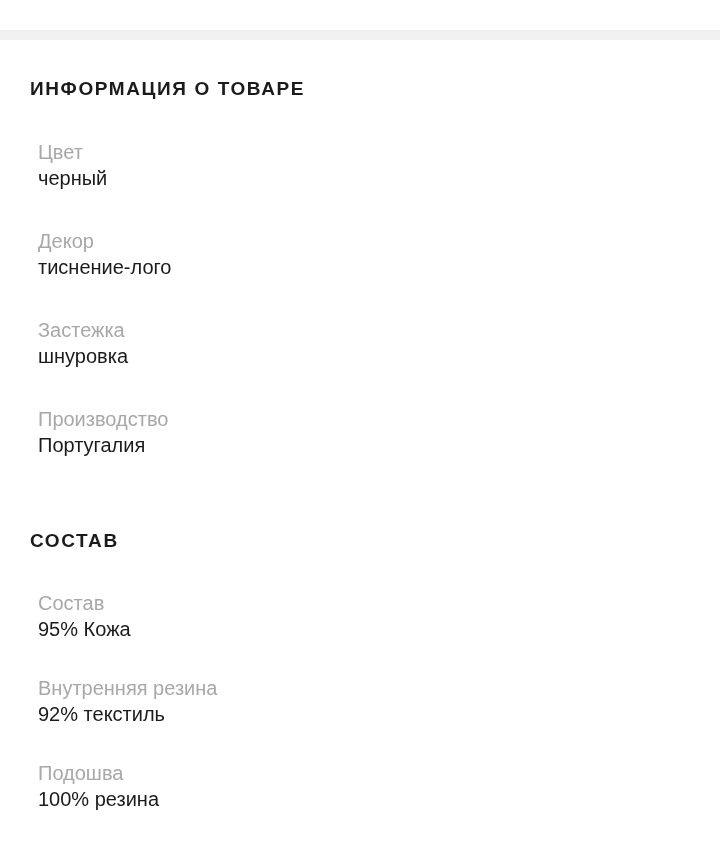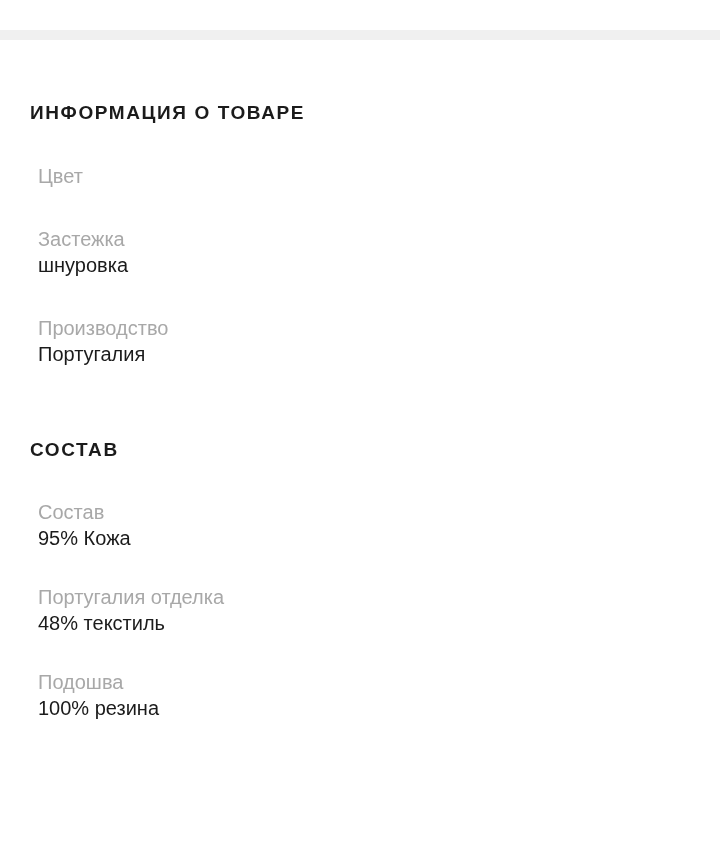--- a/index.html
+++ b/index.html
@@ -50,21 +50,21 @@
   }
   .section-title {
     font-size: 19px;
     font-weight: bold;
     letter-spacing: 1.6px;
     color: #1b1b1b;
     margin: 0;
     padding: 0;
   }
   #section-info-title {
-    padding-top: 62px;
+    padding-top: 38px;
   }
   #section-composition-title {
     padding-top: 64px;
   }
   .attr-list {
     list-style: none;
     margin: 0;
     padding: 0;
   }
   .attr-item {
@@ -100,20 +100,25 @@
   <div class="divider"></div>
 
   <div class="content">
 
     <div class="section">
       <h2 class="section-title" id="section-info-title">ИНФОРМАЦИЯ О ТОВАРЕ</h2>
 
       <ul class="attr-list" id="info-list">
         <li class="attr-item">
           <span class="attr-label">Цвет</span>
+          <span class="attr-value">черный</span>
+        </li>
+        <li class="attr-item">
+          <span class="attr-label">Декор</span>
+          <span class="attr-value">тиснение-лого</span>
         </li>
         <li class="attr-item">
           <span class="attr-label">Застежка</span>
           <span class="attr-value">шнуровка</span>
         </li>
         <li class="attr-item">
           <span class="attr-label">Производство</span>
           <span class="attr-value">Португалия</span>
         </li>
       </ul>
@@ -121,22 +126,22 @@
 
     <div class="section">
       <h2 class="section-title" id="section-composition-title">СОСТАВ</h2>
 
       <ul class="attr-list" id="composition-list">
         <li class="attr-item">
           <span class="attr-label">Состав</span>
           <span class="attr-value">95% Кожа</span>
         </li>
         <li class="attr-item">
-          <span class="attr-label">Португалия отделка</span>
-          <span class="attr-value">48% текстиль</span>
+          <span class="attr-label">Внутренняя резина</span>
+          <span class="attr-value">92% текстиль</span>
         </li>
         <li class="attr-item">
           <span class="attr-label">Подошва</span>
           <span class="attr-value">100% резина</span>
         </li>
       </ul>
     </div>
 
   </div>
 </div>

